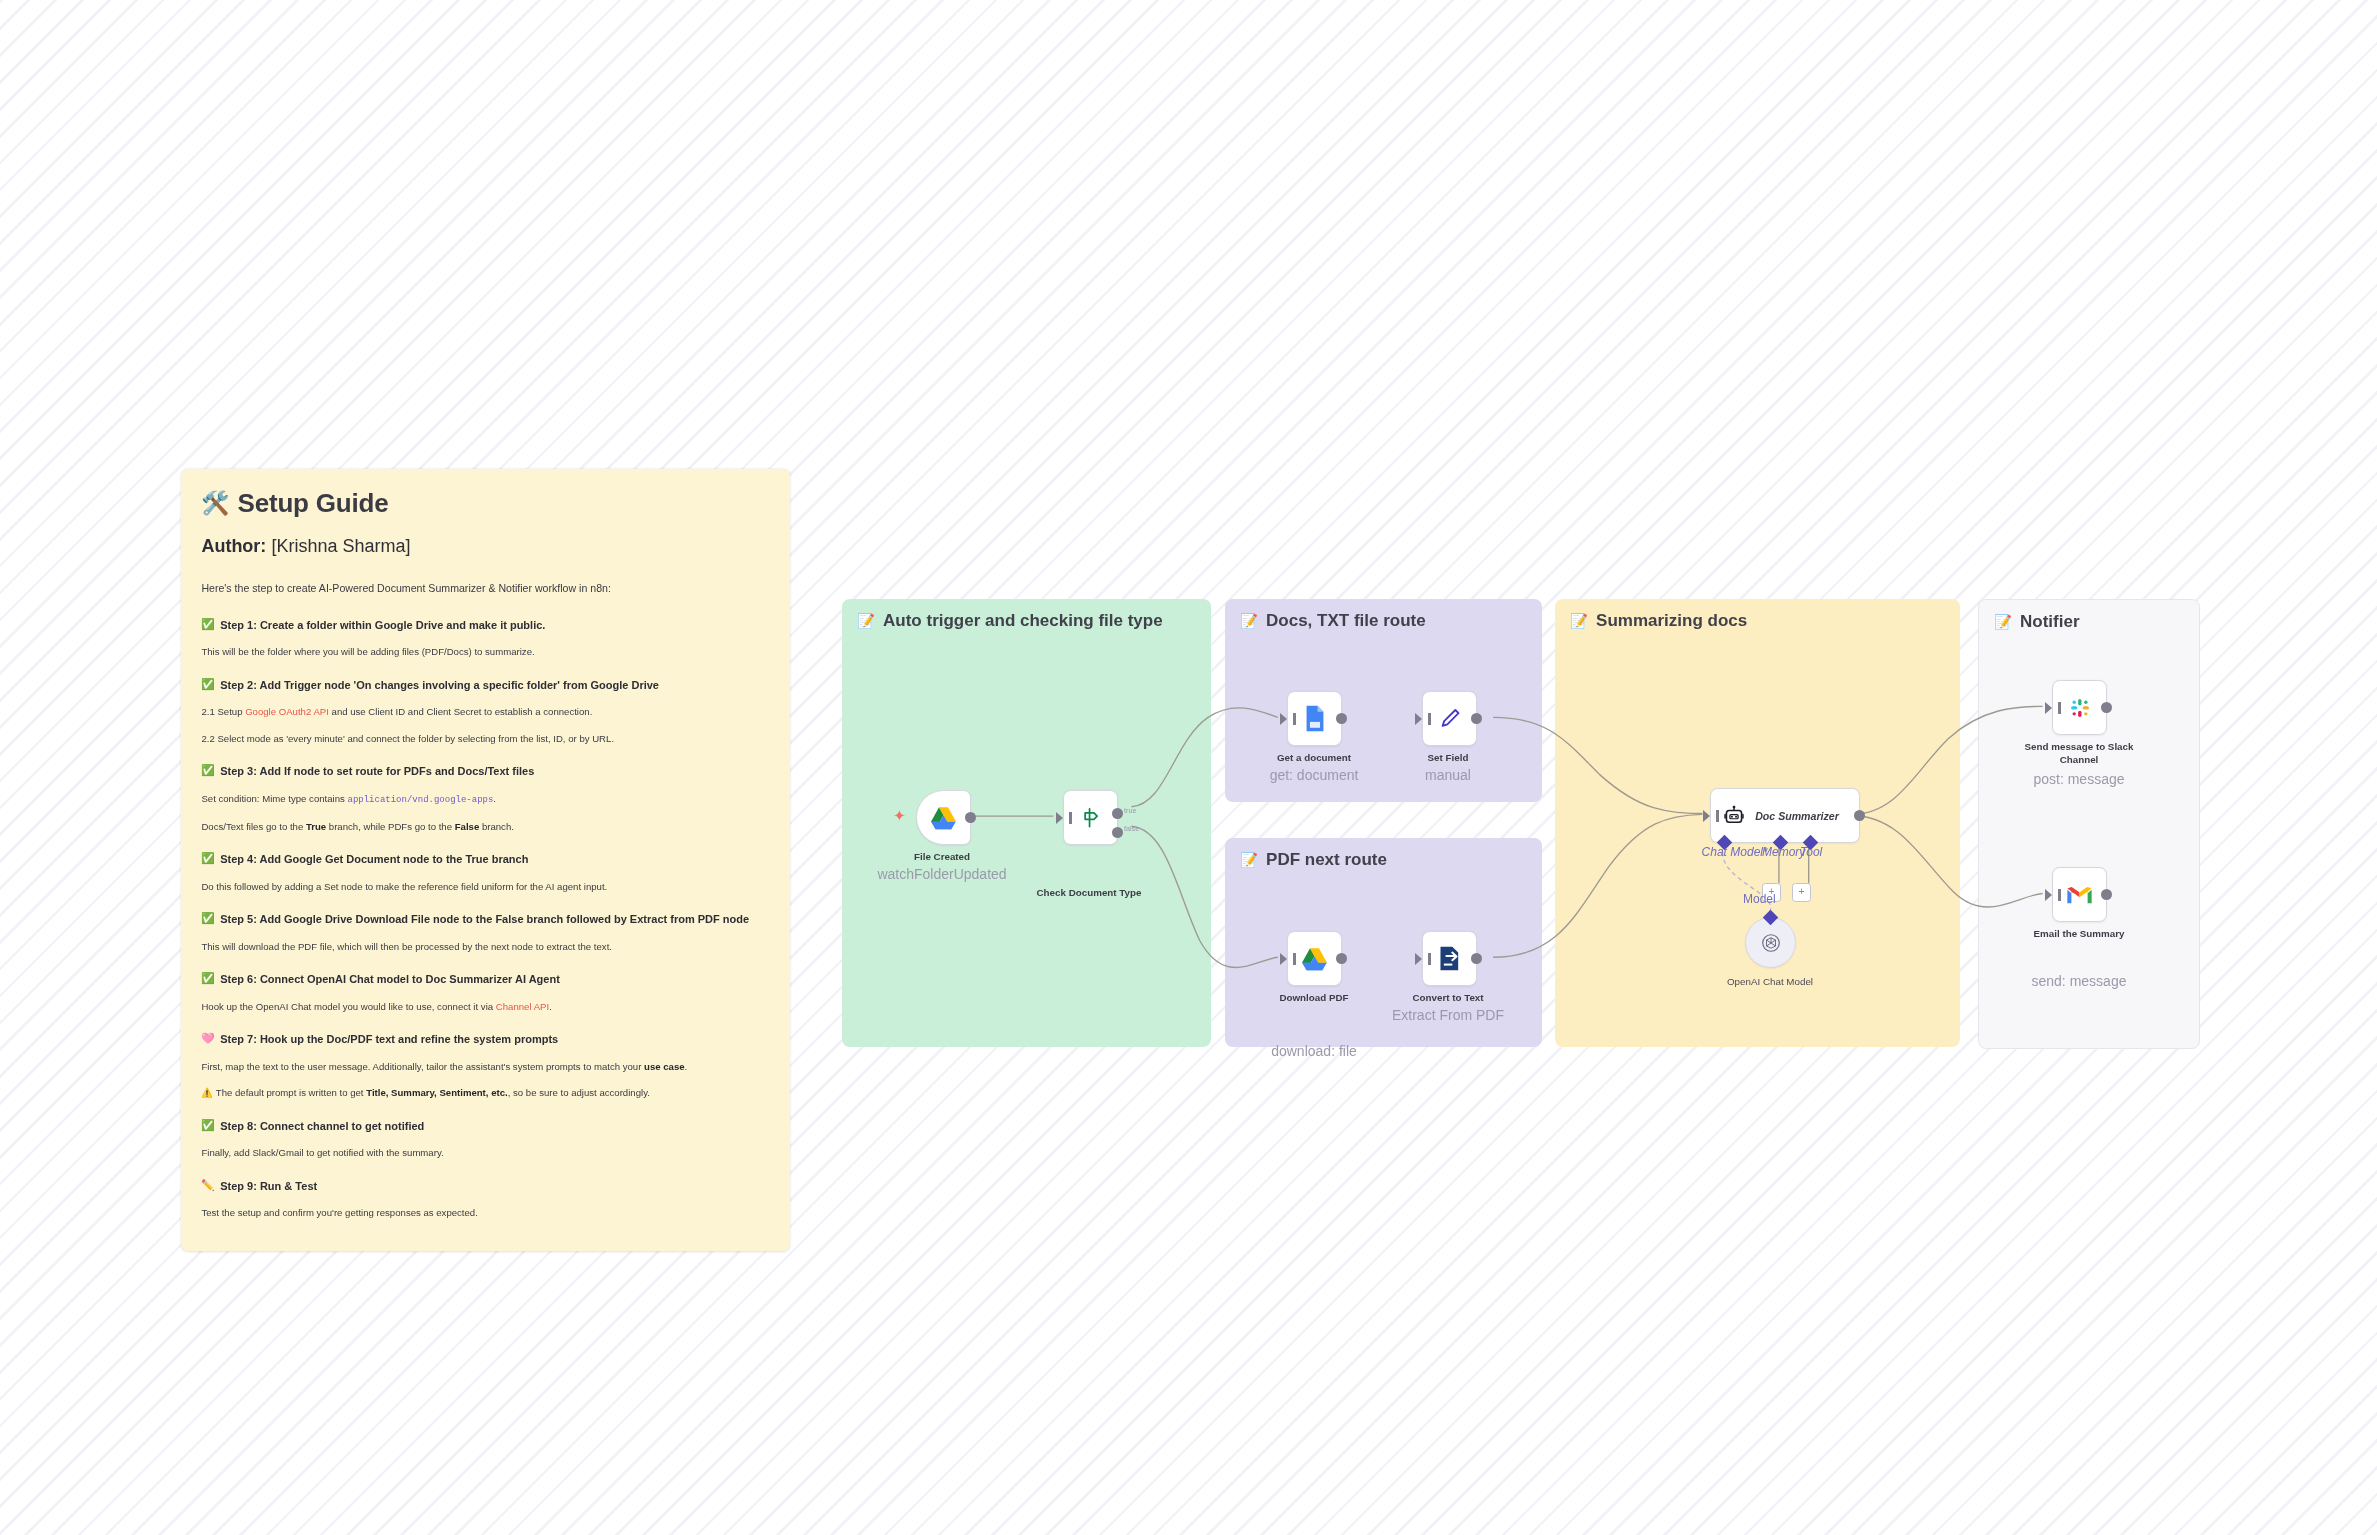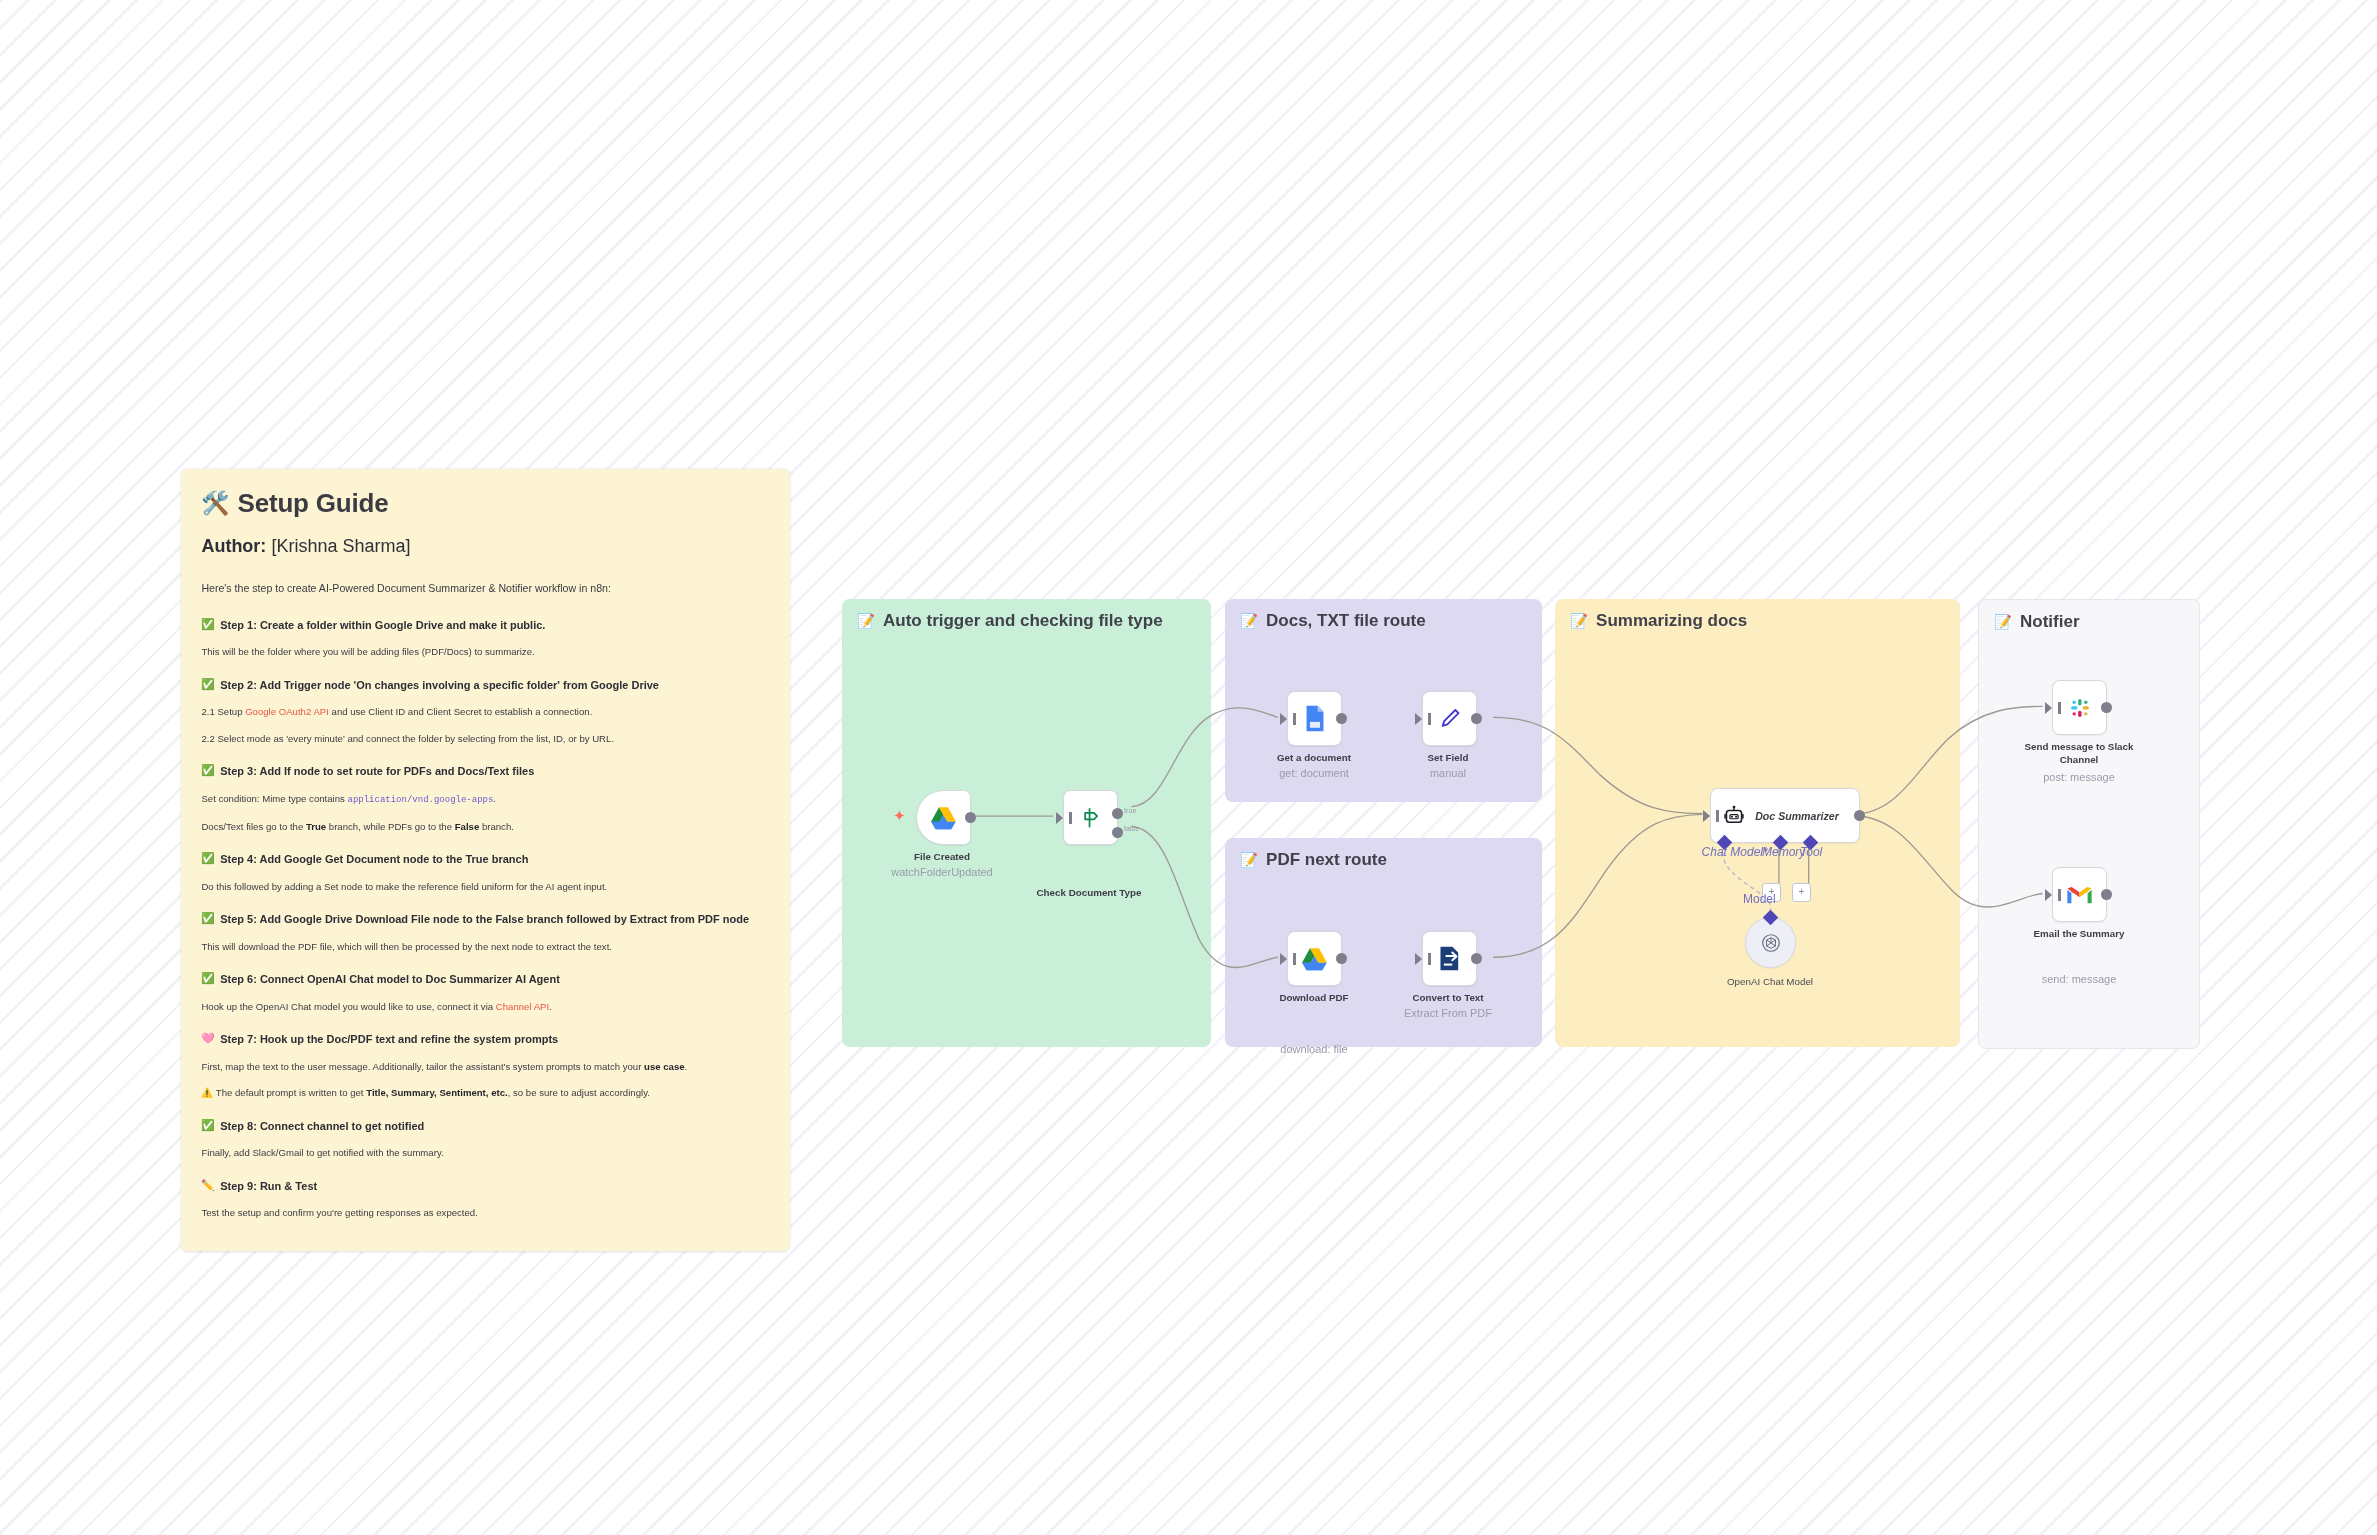--- a/index.html
+++ b/index.html
@@ -68,21 +68,21 @@
     border-radius:7.7px;box-shadow:0 0.9px 1.7px rgba(0,0,0,.06);
     display:flex;align-items:center;justify-content:center;
   }
   .node.trigger{border-top-left-radius:29px;border-bottom-left-radius:29px;}
   .node-label{
     position:absolute;text-align:center;width:162px;left:50%;transform:translateX(-50%);
     font-size:9.8px;font-weight:700;color:#3d3d46;line-height:1.28;
   }
   .node-sub{
     position:absolute;text-align:center;width:162px;left:50%;transform:translateX(-50%);
-    font-size:11px;color:#9a9aab;line-height:1.3;
+    font-size:14px;color:#9a9aab;line-height:1.3;
   }
   .port{
     position:absolute;width:11px;height:11px;border-radius:50%;
     background:#7e7e8c;top:50%;margin-top:-5.5px;
   }
   .port.out{right:-6px;}
   .arrow-in{
     position:absolute;left:-7.7px;top:50%;margin-top:-6px;
     width:0;height:0;border-top:6px solid transparent;border-bottom:6px solid transparent;
     border-left:7.7px solid #7e7e8c;

